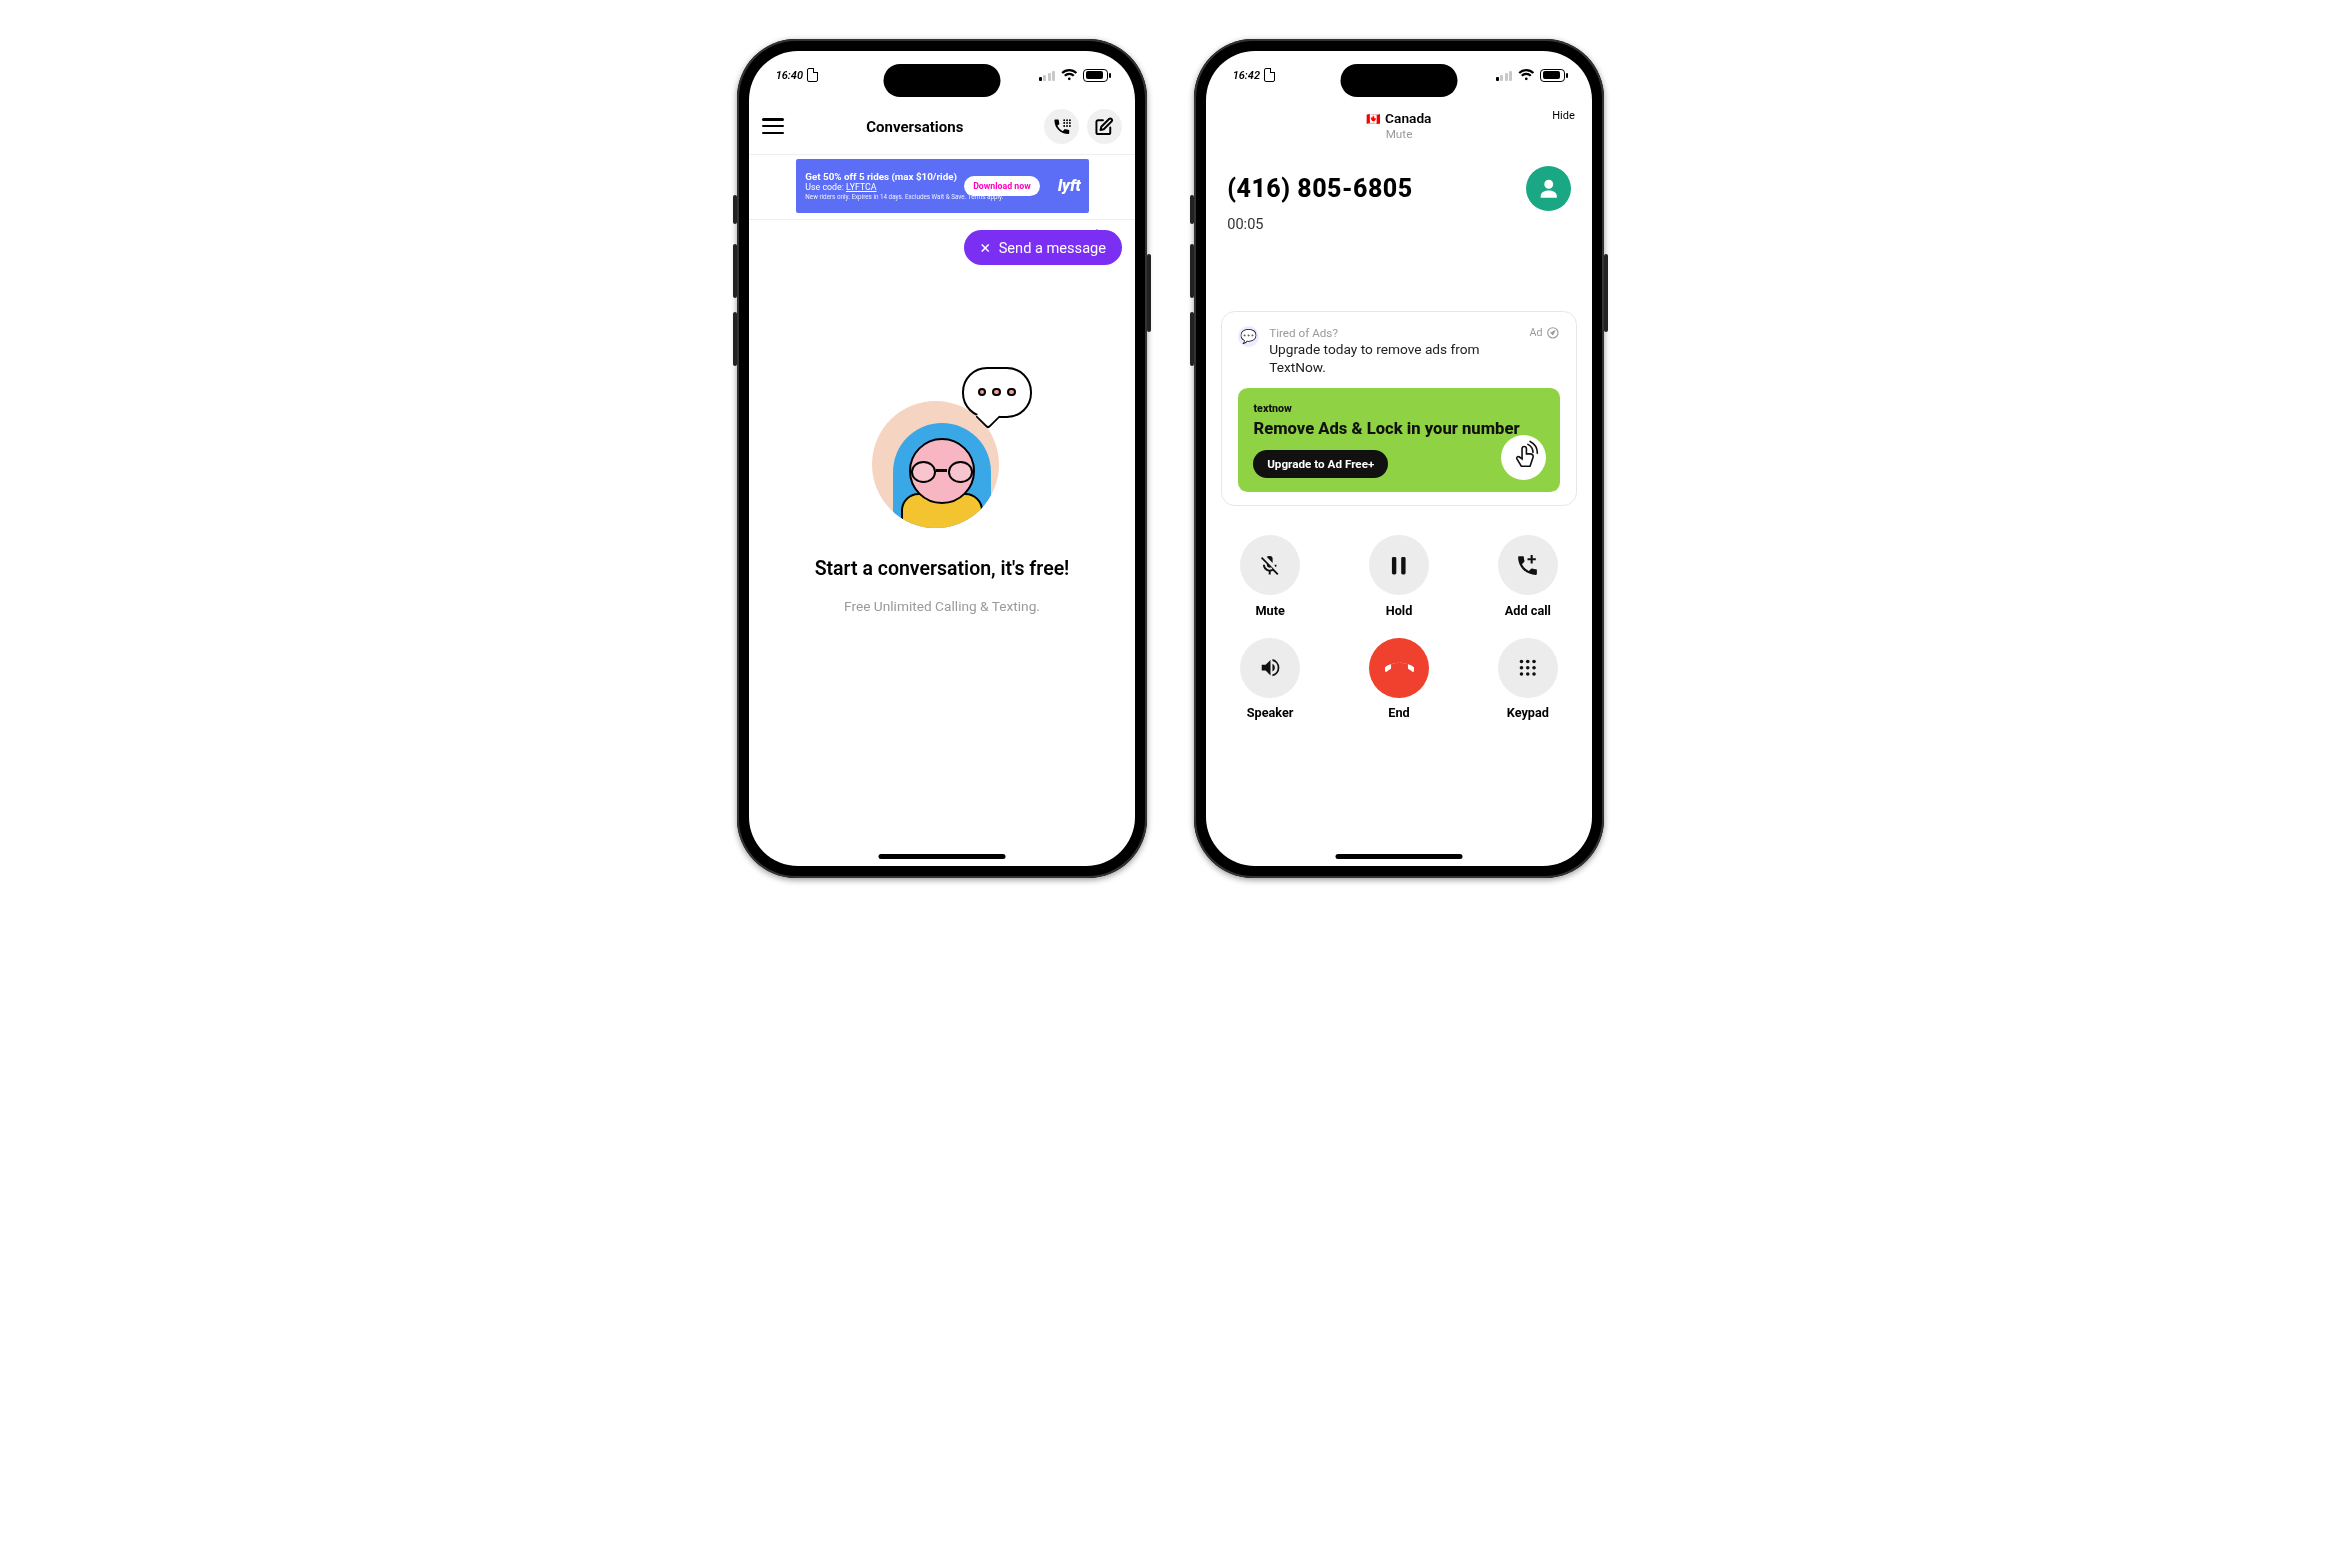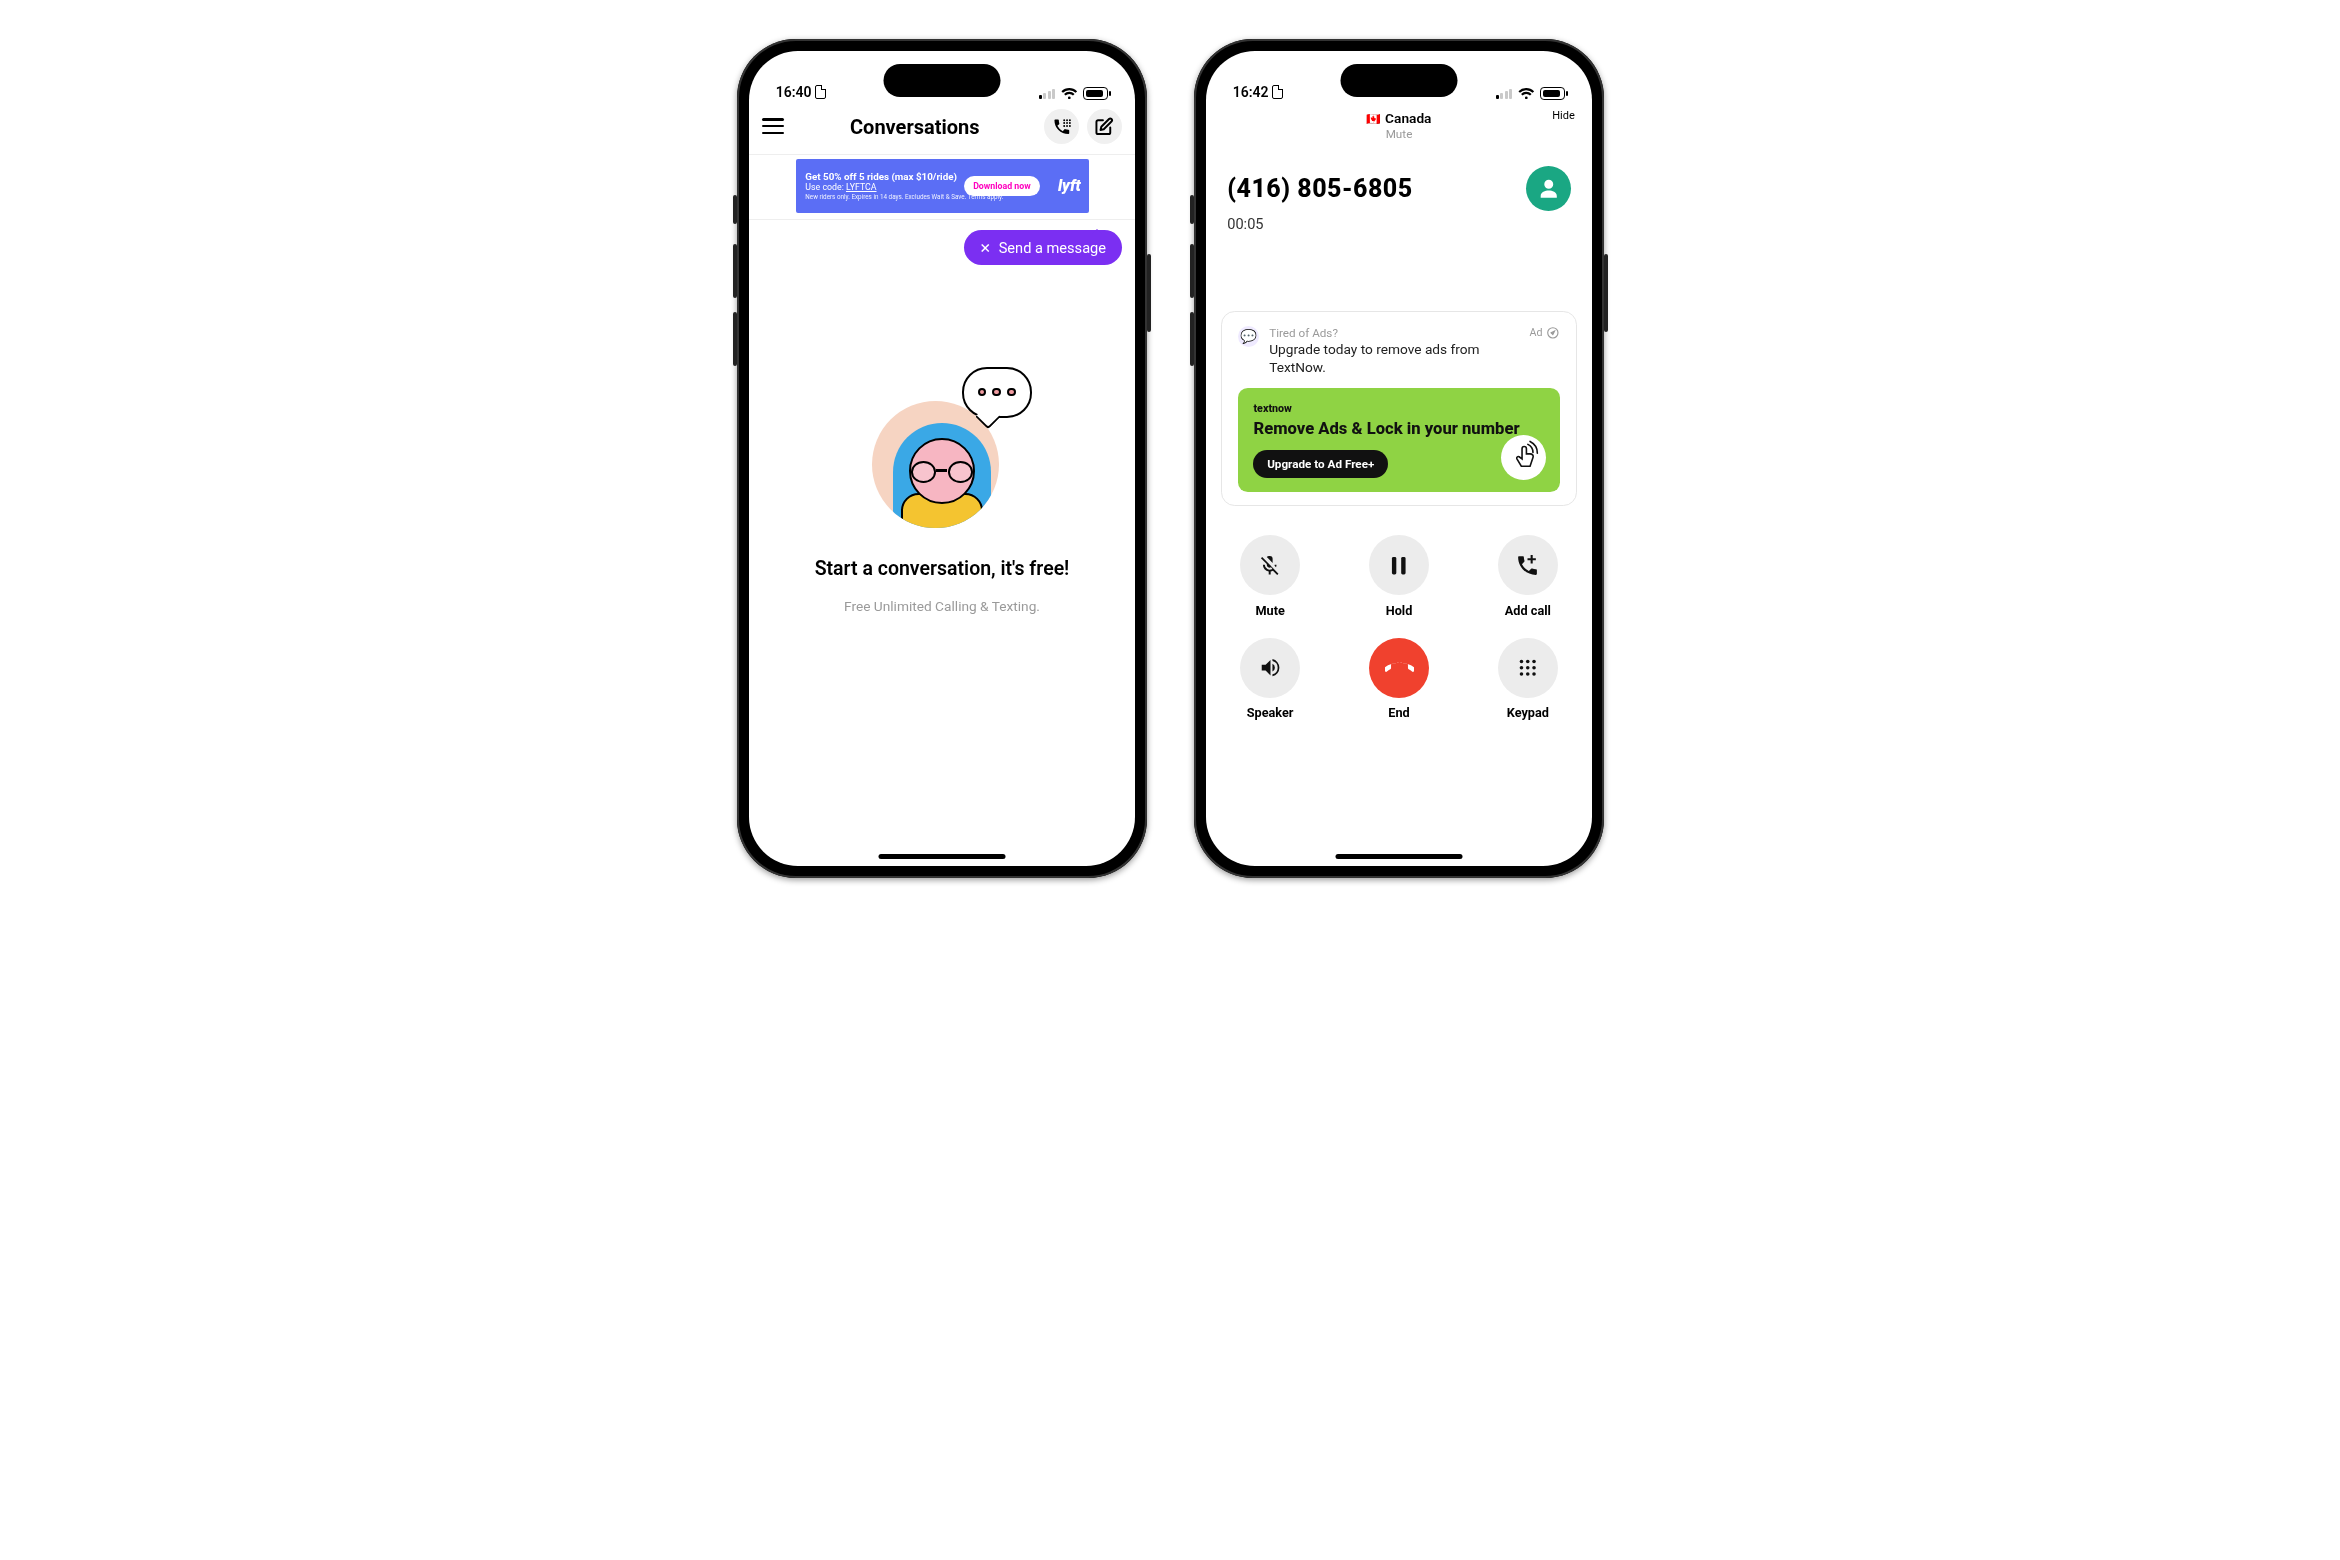--- a/index.html
+++ b/index.html
@@ -57,23 +57,23 @@
     z-index: 50;
   }
   .home-indicator{
     position:absolute;
     bottom:7.8px;left:50%;transform:translateX(-50%);
     width:127px;height:4.9px;border-radius:2.9px;background:#000;
   }
   
   .statusbar{
     height:51px;
-    display:flex;justify-content:space-between;align-items:flex-end;
+    display:flex;justify-content:space-between;align-items:center;
     padding:0 27px 2px;
-    font-size:14px;font-weight:600;
+    font-size:11px;font-weight:600;font-style:italic;
   }
   .statusbar .right{display:flex;gap:5.9px;align-items:center;}
   
   .signal{display:inline-flex;align-items:flex-end;gap:1.5px;height:11.7px;}
   .signal span{width:2.9px;background:#c9c9c9;border-radius:1px;}
   .signal span.on{background:#000;}
   .signal span:nth-child(1){height:3.9px;}
   .signal span:nth-child(2){height:5.9px;}
   .signal span:nth-child(3){height:7.8px;}
   .signal span:nth-child(4){height:9.8px;}
@@ -86,21 +86,21 @@
   .battery .fill{position:absolute;left:1.5px;top:1.5px;bottom:1.5px;width:75%;background:#000;border-radius:2px;}
   .sim{display:inline-block;width:10.7px;height:13.7px;border:1.5px solid #000;border-radius:2px;position:relative;margin-left:3.9px;}
   .sim::before{content:"";position:absolute;right:-1px;top:-1px;width:3.9px;height:3.9px;background:#fff;border-bottom:1.5px solid #000;border-left:1.5px solid #000;}
 
   
   .navbar{
     display:flex;align-items:center;justify-content:space-between;
     padding:7.8px 13.7px 9.8px;
     border-bottom:1px solid #eee;
   }
-  .nav-title{font-size:20px;font-weight:700;}
+  .nav-title{font-size:15px;font-weight:700;}
   .icon-btn{
     width:35px;height:35px;border-radius:50%;background:#f0f0f0;
     display:flex;align-items:center;justify-content:center;
   }
   .nav-right{display:flex;gap:7.8px;}
   .hamburger{width:23.4px;height:17.6px;position:relative;}
   .hamburger span{position:absolute;left:0;right:2px;height:2.4px;background:#000;border-radius:2px;}
   .hamburger span:nth-child(1){top:0;}
   .hamburger span:nth-child(2){top:6.8px;}
   .hamburger span:nth-child(3){top:13.7px;}

